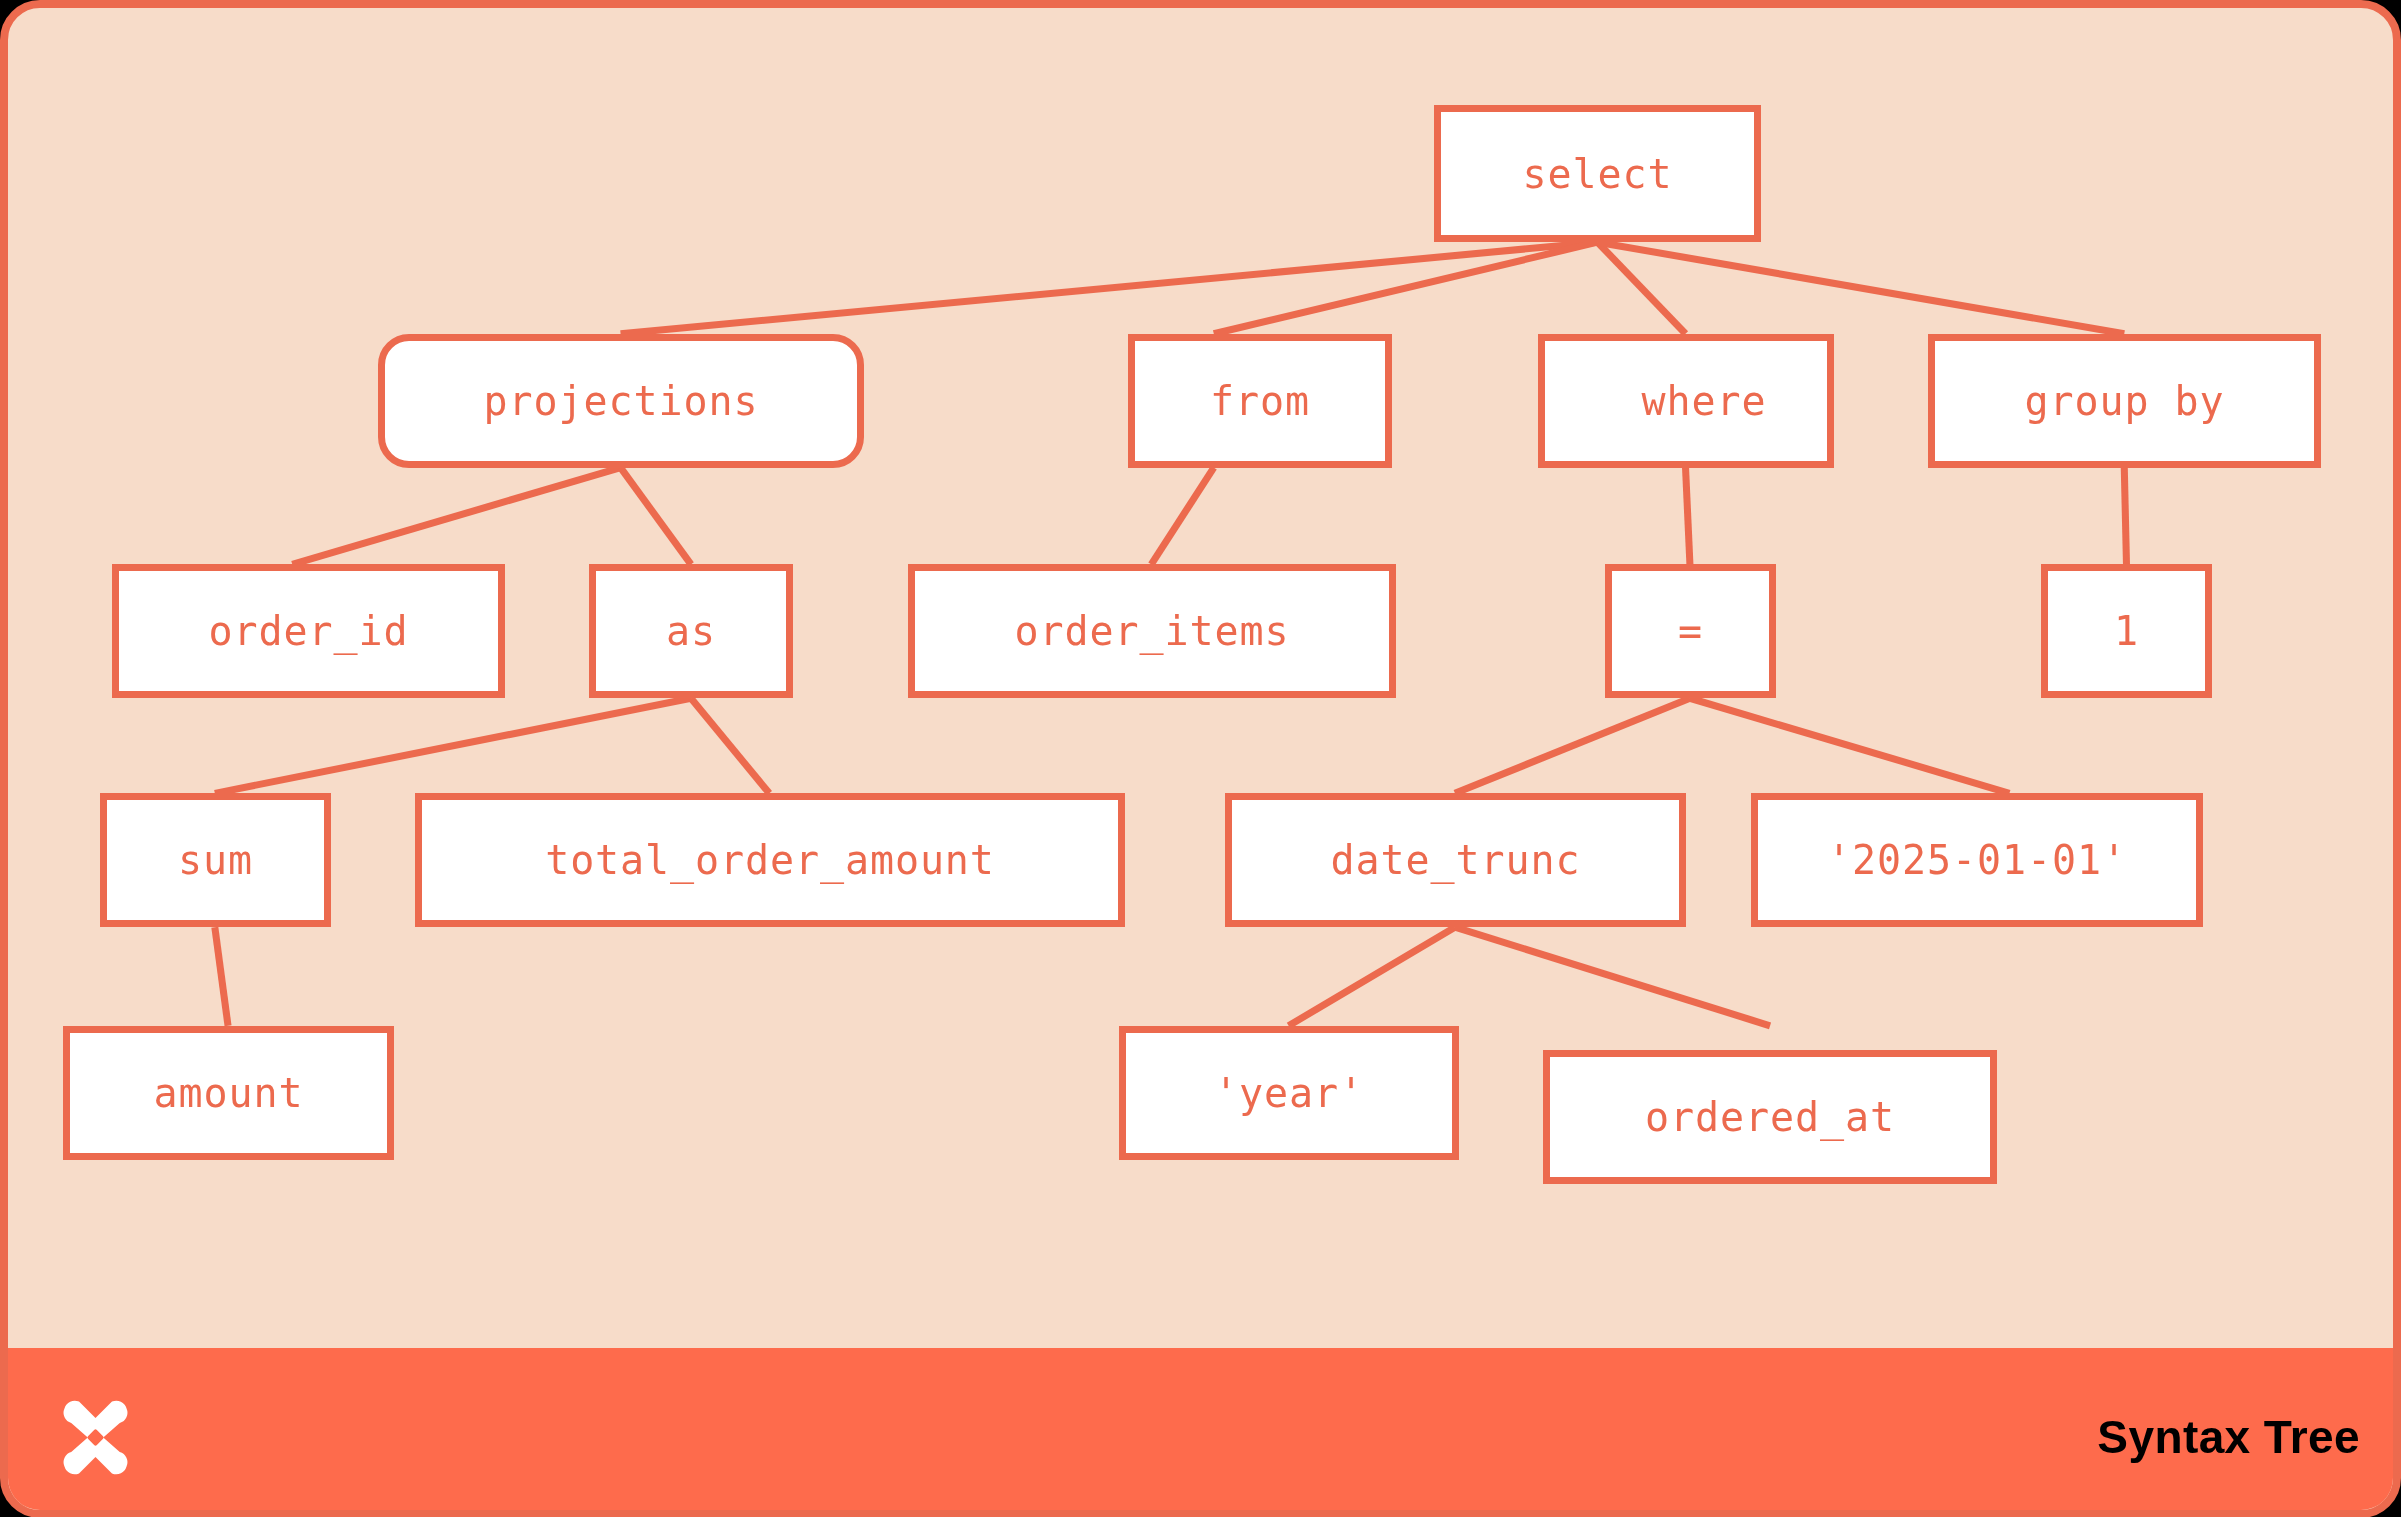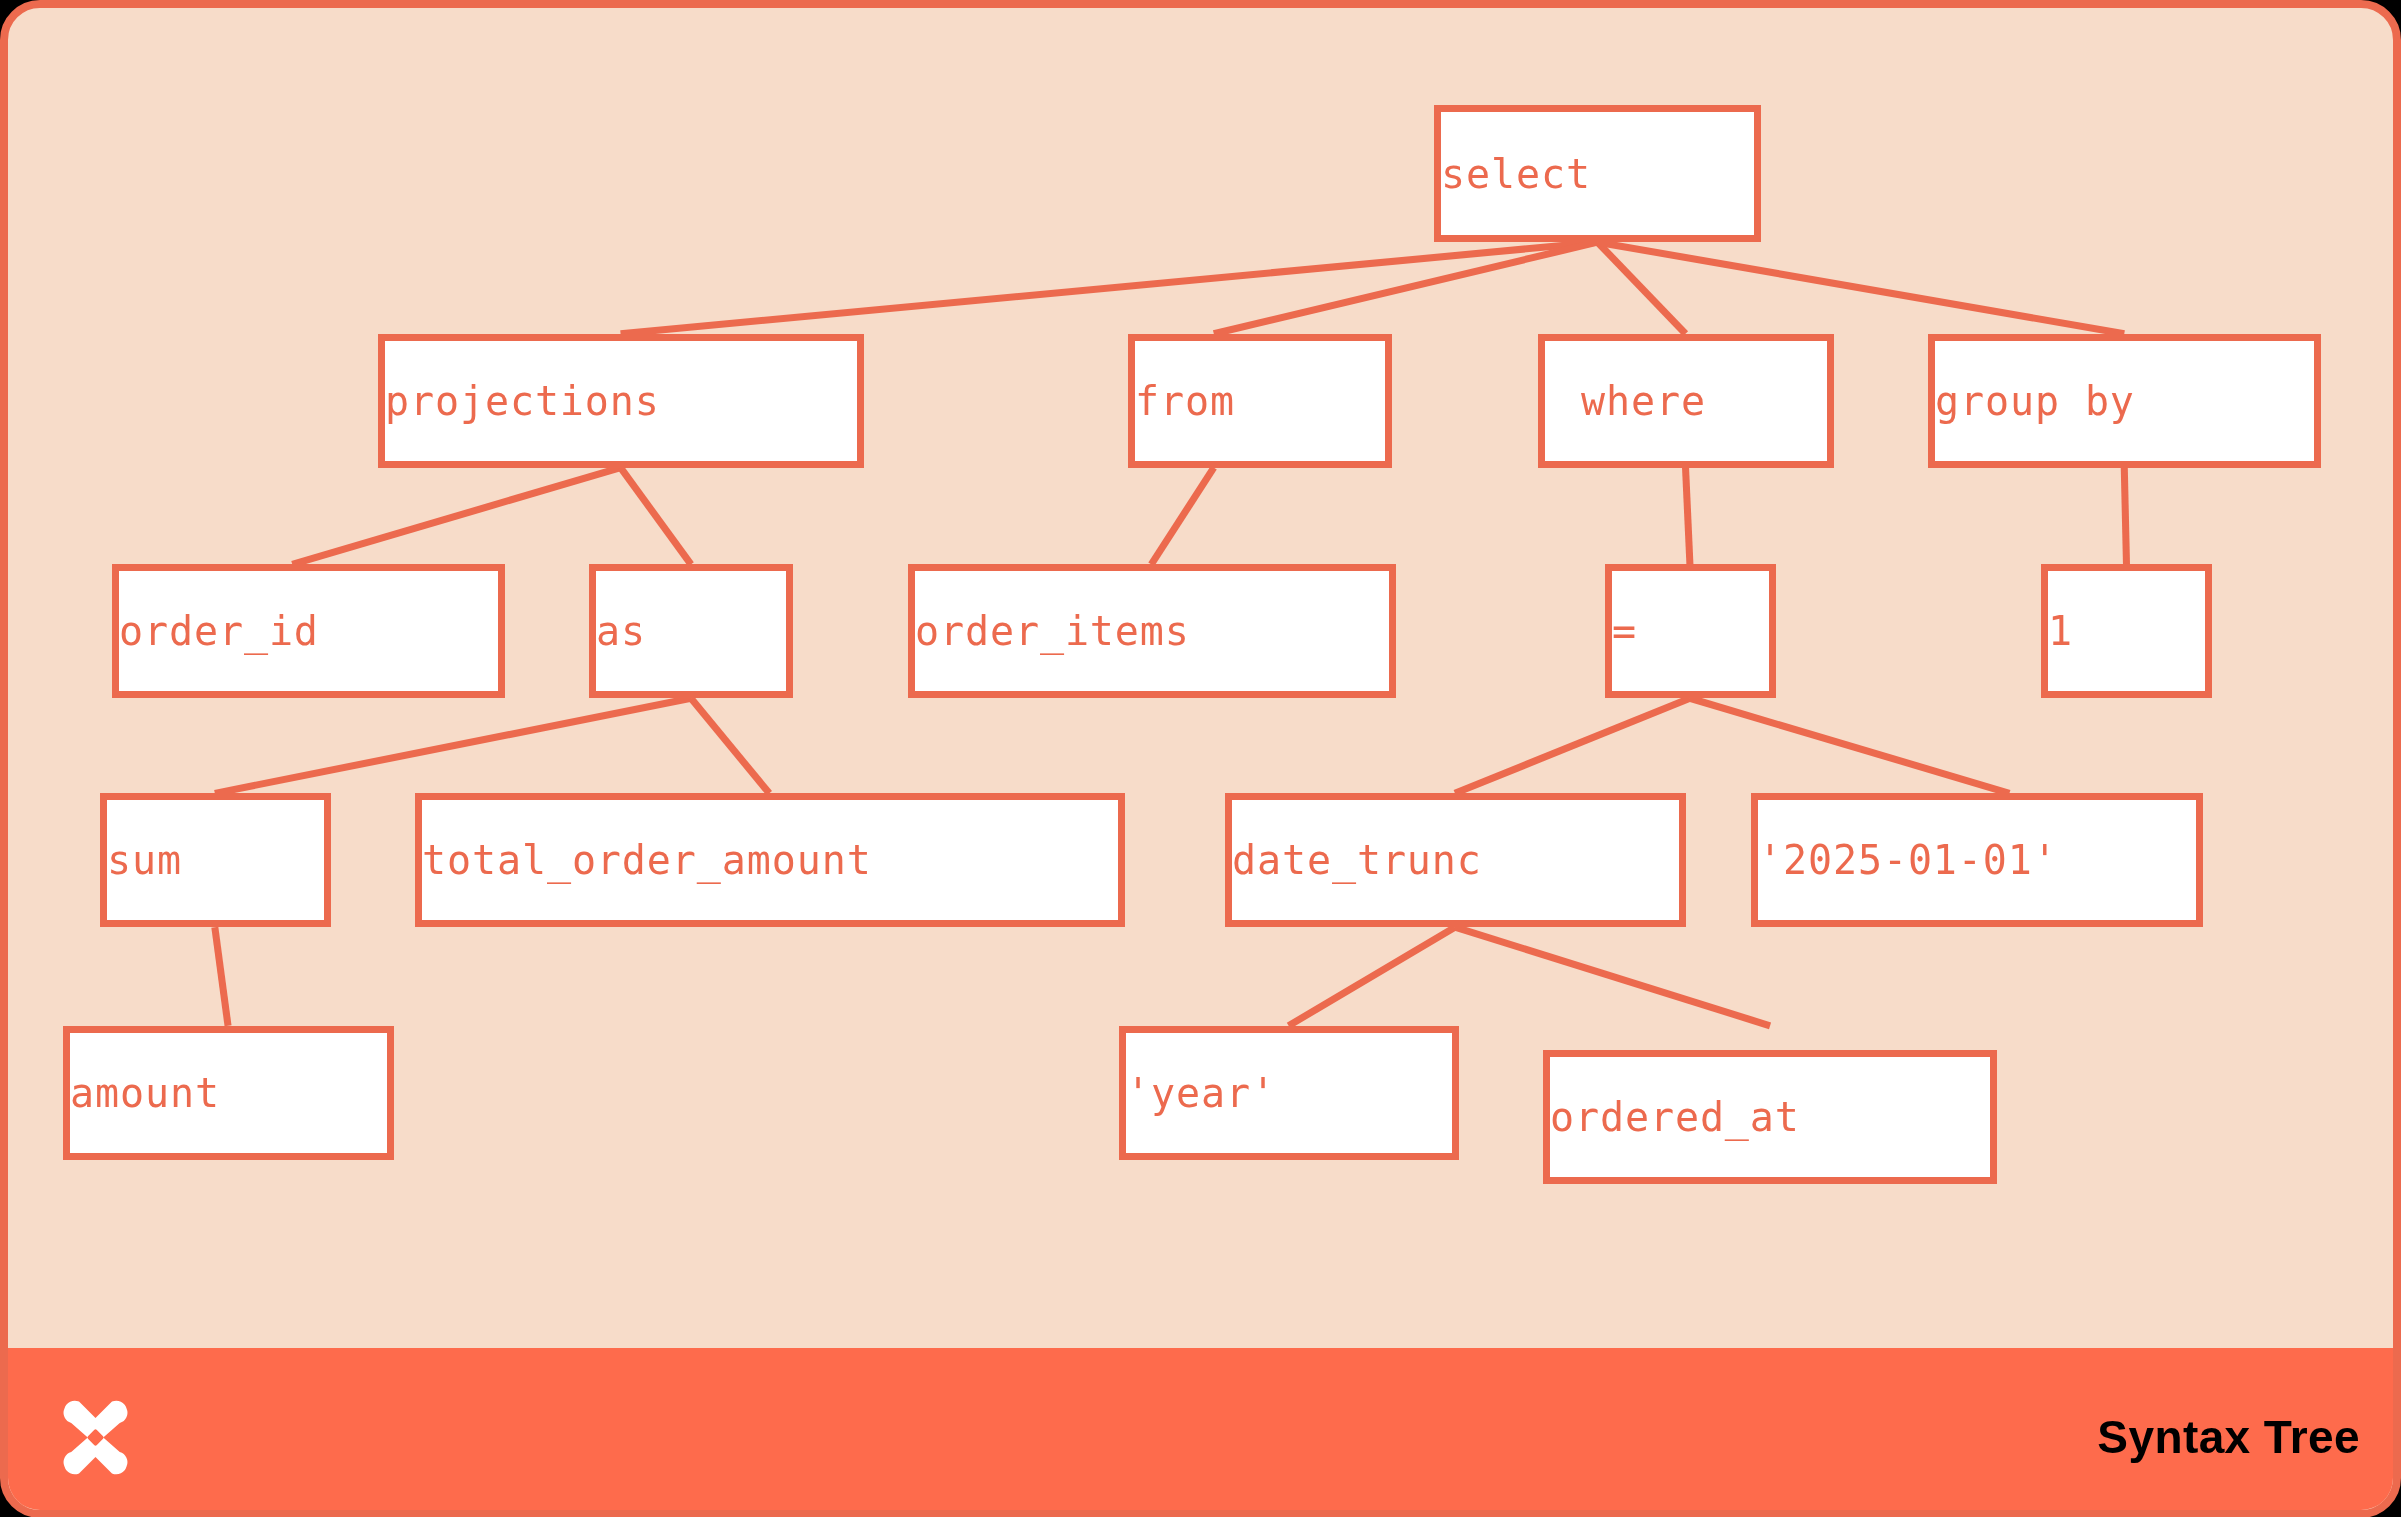--- a/index.html
+++ b/index.html
@@ -37,20 +37,21 @@
     height: 1340px;
   }
   .node {
     position: absolute;
     box-sizing: border-box;
     background: #FFFFFF;
     border: 7px solid #EC6A4E;
     color: #EC6A4E;
     display: flex;
     align-items: center;
+    justify-content: center;
     font-family: "DejaVu Sans Mono", monospace;
     font-size: 40px;
     letter-spacing: 0.9px;
     line-height: 1;
     white-space: pre;
   }
   #footer {
     position: absolute;
     left: 0;
     top: 1340px;
@@ -95,21 +96,21 @@
         <line x1="776" y1="784" x2="235" y2="892" stroke="#EC6A4E" stroke-width="8" stroke-linecap="butt"></line>
         <line x1="776" y1="784" x2="865" y2="892" stroke="#EC6A4E" stroke-width="8" stroke-linecap="butt"></line>
         <line x1="1911" y1="784" x2="1644" y2="892" stroke="#EC6A4E" stroke-width="8" stroke-linecap="butt"></line>
         <line x1="1911" y1="784" x2="2274" y2="892" stroke="#EC6A4E" stroke-width="8" stroke-linecap="butt"></line>
         <line x1="235" y1="1044" x2="250" y2="1156" stroke="#EC6A4E" stroke-width="8" stroke-linecap="butt"></line>
         <line x1="1644" y1="1044" x2="1455" y2="1156" stroke="#EC6A4E" stroke-width="8" stroke-linecap="butt"></line>
         <line x1="1644" y1="1044" x2="2002" y2="1156" stroke="#EC6A4E" stroke-width="8" stroke-linecap="butt"></line>
       </svg>
     <div id="nodes">
         <div class="node" style="left: 1426px; top: 97px; width: 327px; height: 137px;"><span>select</span></div>
-        <div class="node" style="left: 370px; top: 326px; width: 486px; height: 134px;"><span>projections</span></div>
+        <div class="node" style="left: 370px; top: 326px; width: 486px; height: 134px; border-radius: 31px;"><span>projections</span></div>
         <div class="node" style="left: 1074px; top: 326px; width: 264px; height: 134px; margin-left: 46px;"><span>from</span></div>
         <div class="node" style="left: 1530px; top: 326px; width: 296px; height: 134px; padding-left: 36px;"><span>where</span></div>
         <div class="node" style="left: 1920px; top: 326px; width: 393px; height: 134px;"><span>group by</span></div>
         <div class="node" style="left: 88px; top: 556px; width: 393px; height: 134px; margin-left: 16px;"><span>order_id</span></div>
         <div class="node" style="left: 581px; top: 556px; width: 204px; height: 134px;"><span>as</span></div>
         <div class="node" style="left: 900px; top: 556px; width: 488px; height: 134px;"><span>order_items</span></div>
         <div class="node" style="left: 1597px; top: 556px; width: 171px; height: 134px;"><span>=</span></div>
         <div class="node" style="left: 2033px; top: 556px; width: 171px; height: 134px;"><span>1</span></div>
         <div class="node" style="left: 92px; top: 785px; width: 231px; height: 134px;"><span>sum</span></div>
         <div class="node" style="left: 407px; top: 785px; width: 710px; height: 134px;"><span>total_order_amount</span></div>

